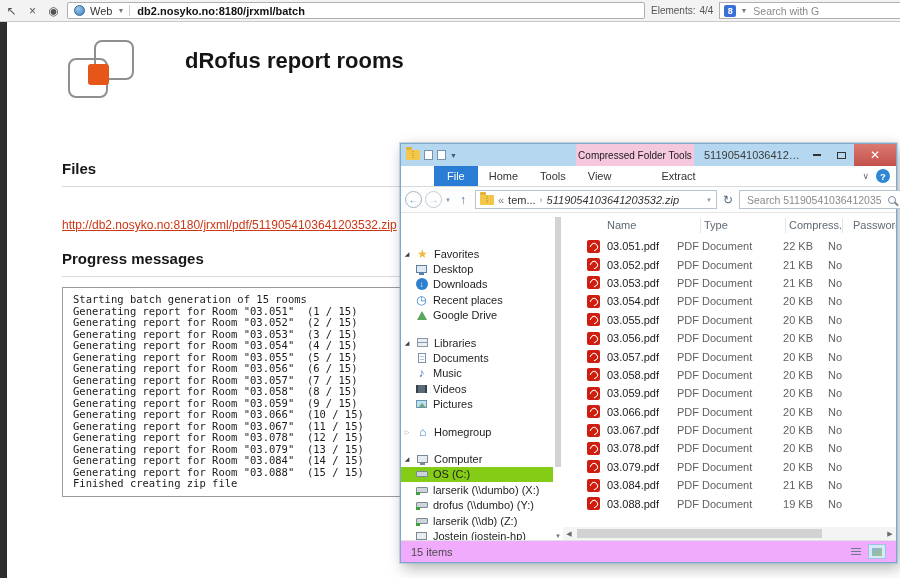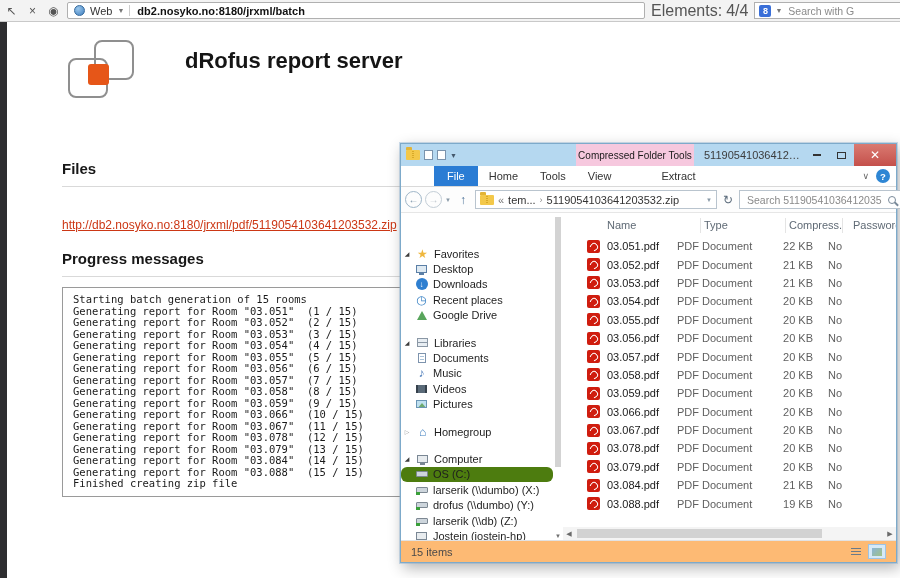--- a/index.html
+++ b/index.html
@@ -12,21 +12,21 @@
   .tb-ico { color:#555; font-size:12px; width:15px; text-align:center; flex:none; line-height:20px; }
   .addrbox { display:flex; align-items:center; height:17px; background:#fff; border:1px solid #b0b0b0;
              border-radius:2px; width:578px; padding:0 6px; gap:5px; flex:none; }
   .globe { width:11px; height:11px; border-radius:50%; flex:none;
            background: radial-gradient(circle at 35% 30%, #9cc8ec, #3f7fc0); border:1px solid #35699c; }
   .addr-label { font-size:11px; color:#333; }
   .addr-caret { font-size:7px; color:#777; }
   .addr-sep { width:1px; height:11px; background:#ccc; }
   .addrbox input { border:none; outline:none; background:transparent; flex:1;
                    font:600 11px "Liberation Sans", sans-serif; color:#111; }
-  .elements { font-size:16px; color:#555; white-space:nowrap; display:flex; gap:4px; }
+  .elements { font-size:10px; color:#555; white-space:nowrap; display:flex; gap:4px; }
   .tb-search { display:flex; align-items:center; height:17px; border:1px solid #b0b0b0; background:#fff;
                flex:1; min-width:200px; padding:0 4px; gap:4px; }
   .engine-ico { width:12px; height:12px; background:#3a6fd8; border-radius:2px; color:#fff; font-size:9px;
                 font-weight:bold; text-align:center; line-height:12px; flex:none; }
   .tb-search .caret { font-size:7px; color:#777; }
   .tb-search input { border:none; outline:none; flex:1; font:10.5px "Liberation Sans", sans-serif; color:#666; }
   .tb-search input::placeholder { color:#8a8a8a; }
 
   
   .leftstrip { position:absolute; left:0; top:22px; width:7px; height:556px; background:#2e2e30; }
@@ -77,38 +77,38 @@
 
   .addrrow { height:26px; display:flex; align-items:center; padding:0 4px; gap:3px; background:#fdfdfd;
              border-bottom:1px solid #e6e6e6; }
   .circ { width:17px; height:17px; border-radius:50%; border:1px solid #9fb6c8; color:#7a93a8; flex:none;
           display:flex; align-items:center; justify-content:center; font-size:10px; }
   .circ.dim { border-color:#c3cdd6; color:#c0c8cf; }
   .mini-caret { font-size:6px; color:#8a9aa8; }
   .upbtn { width:18px; height:17px; display:flex; align-items:center; justify-content:center; color:#4a7098; font-size:12px; flex:none; }
   .crumb { flex:none; width:242px; height:19px; border:1px solid #b9c4ce; background:#fff; display:flex;
            align-items:center; padding:0 4px; gap:4px; color:#333; }
-  .crumb .cur { white-space:nowrap; overflow:hidden; text-overflow:ellipsis; flex:1; }
+  .crumb .cur { white-space:nowrap; overflow:hidden; text-overflow:ellipsis; flex:1;font-style:italic; }
   .crumb-sep { color:#888; font-size:9px; }
   .crumb-chv { color:#777; }
   .refresh { width:16px; text-align:center; color:#5a6a7a; font-size:12px; flex:none; }
   .searchbox { flex:1; height:19px; border:1px solid #b9c4ce; background:#fff; display:flex; align-items:center;
                padding:0 5px; gap:4px; }
   .searchbox input { flex:1; border:none; outline:none; font:10.5px "Liberation Sans", sans-serif; color:#555; min-width:0; }
   .searchbox input::placeholder { color:#8a8a8a; }
   .mag { width:8px; height:8px; border:1.5px solid #7a8a9a; border-radius:50%; position:relative; flex:none; }
   .mag::after { content:""; position:absolute; width:5px; height:1.5px; background:#7a8a9a; right:-4px; bottom:-2px;
                 transform:rotate(45deg); }
 
   .mainarea { position:absolute; left:0; right:0; top:69px; bottom:22px; display:flex; overflow:hidden; }
   .nav { width:152px; flex:none; padding-top:33px; overflow:hidden; }
   .nav-row { height:15.4px; display:flex; align-items:center; gap:4px; padding-left:2px; white-space:nowrap; }
   .nav-child { padding-left:13px; }
   .nav-gap { height:12px; }
-  .sel { background:#4d7c0f;border-radius:6px; }
+  .sel { background:#84cc16; }
   .tri { width:8px; font-size:6px; color:#3c3c3c; text-align:center; flex:none; }
   .tri.closed { color:#9a9a9a; }
   .ni { width:15px; height:14px; display:inline-flex; align-items:center; justify-content:center; flex:none; }
   .ic-star { color:#efb73e; font-size:12px; }
   .ic-monitor { width:11px; height:8px; background:#dfeaf2; border:1px solid #5b7fa6; position:relative; }
   .ic-monitor::after { content:""; position:absolute; left:2px; right:2px; bottom:-3px; height:2px; background:#5b7fa6; }
   .ic-monitor.gray { border-color:#7a8794; background:#e8ecef; }
   .ic-monitor.gray::after { background:#7a8794; }
   .ic-down { width:12px; height:12px; border-radius:50%; background:#2f7fd0; color:#fff; font-size:8px;
              display:flex; align-items:center; justify-content:center; }
@@ -148,21 +148,21 @@
   .fc-name { width:70px; color:#1a1a1a; }
   .fc-type { width:85px; color:#5f5f5f; }
   .fc-size { width:57px; color:#5f5f5f; text-align:right; padding-right:6px; }
   .fc-pass { flex:1; color:#5f5f5f; padding-left:9px; }
   .hscroll { position:absolute; left:0; right:0; bottom:0; height:13px; background:#f4f4f4; display:flex; align-items:center; }
   .hs-arrow { width:12px; text-align:center; font-size:7px; color:#6a6a6a; flex:none; }
   .hs-thumb { width:245px; height:9px; background:#d2d2d2; margin:0 2px; flex:none; }
   .hs-track { flex:1; }
 
   .statusbar { position:absolute; left:0; right:0; bottom:0; height:22px; border-top:1px solid #e2e2e2;
-               background:#fdba74; display:flex; align-items:center; padding:0 10px; color:#4a4a4a; }
+               background:#f0abfc; display:flex; align-items:center; padding:0 10px; color:#4a4a4a; }
   .views { margin-left:auto; display:flex; gap:3px; }
   .vt { width:18px; height:15px; border:1px solid transparent; display:flex; align-items:center; justify-content:center; }
   .vt-active { background:#d6e9f7; border-color:#9cc3e5; }
   .vt-list i { display:block; width:10px; height:8px;
                background:repeating-linear-gradient(#6b7a88 0 1px, transparent 1px 3px); }
   .vt-thumbs i { display:block; width:10px; height:8px; background:linear-gradient(135deg, #8ab4d8, #a0c287); }
 </style>
 </head>
 <body>
 
@@ -190,21 +190,21 @@
     </div>
   </div>
 
   <div class="leftstrip"></div>
 
   <div class="logo">
     <span class="lg-sq lg-a"></span>
     <span class="lg-sq lg-b"></span>
     <span class="lg-orange"></span>
   </div>
-  <div class="page-title">dRofus report server</div>
+  <div class="page-title">dRofus report rooms</div>
 
   <div class="sect-h" style="top:160px">Files</div>
   <div class="rule" style="top:186px"></div>
   <a class="zip-link" href="#">http://db2.nosyko.no:8180/jrxml/pdf/5119054103641203532.zip</a>
   <div class="sect-h" style="top:250px">Progress messages</div>
   <div class="rule" style="top:276px"></div>
   <div class="prog-box">
     <pre>Starting batch generation of 15 rooms
 Generating report for Room "03.051"  (1 / 15)
 Generating report for Room "03.052"  (2 / 15)

